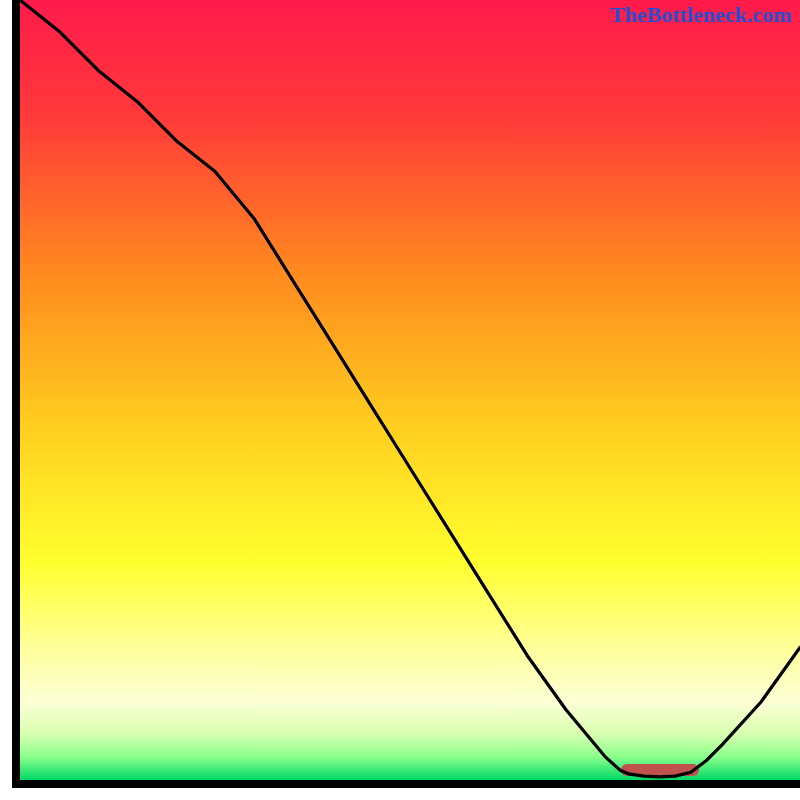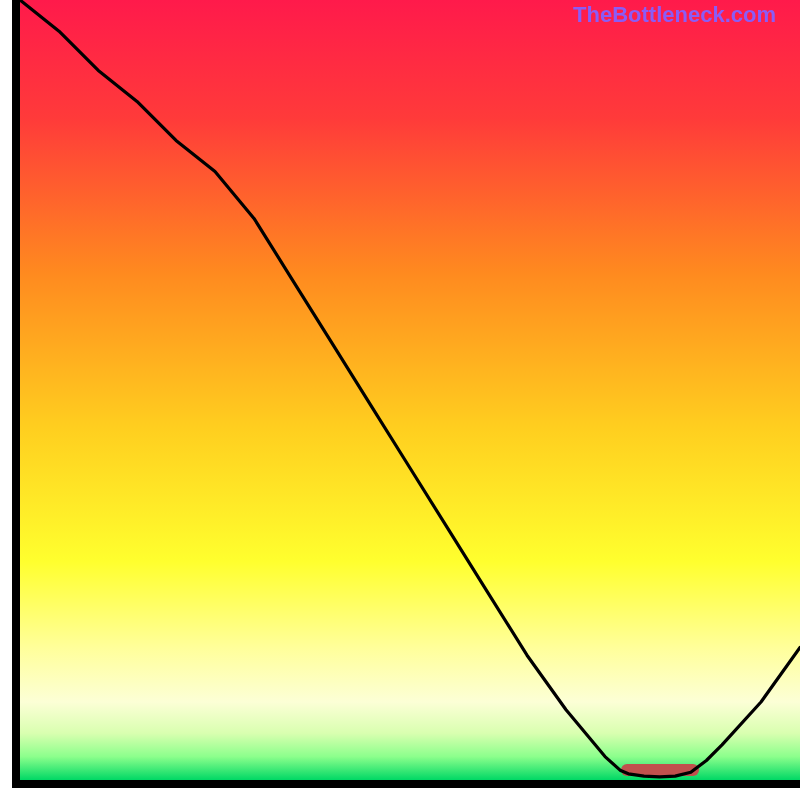--- a/index.html
+++ b/index.html
@@ -1,25 +1,25 @@
 <!DOCTYPE html>
 <html><head>
 <meta charset="utf-8">
 <style>
   * { margin: 0; padding: 0; box-sizing: border-box; }
   html, body { width: 800px; height: 800px; overflow: hidden; background: #fff; }
   .wrap { position: relative; width: 800px; height: 800px; }
   .watermark {
     position: absolute;
     top: 2px;
-    right: 24px;
-    font-family: Liberation Sans, sans-serif;
+    right: 8px;
+    font-family: Liberation Serif, serif;
     font-size: 22px;
     font-weight: bold;
-    color: #8b5cf6;
+    color: #1d4ed8;
     z-index: 5;
   }
   .axis-y {
     position: absolute;
     left: 12px;
     top: 0;
     width: 8px;
     height: 788px;
     background: #000;
     z-index: 4;

